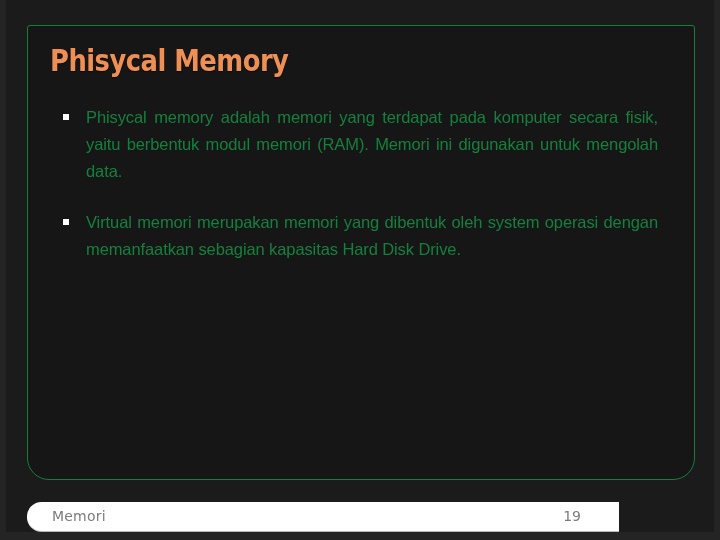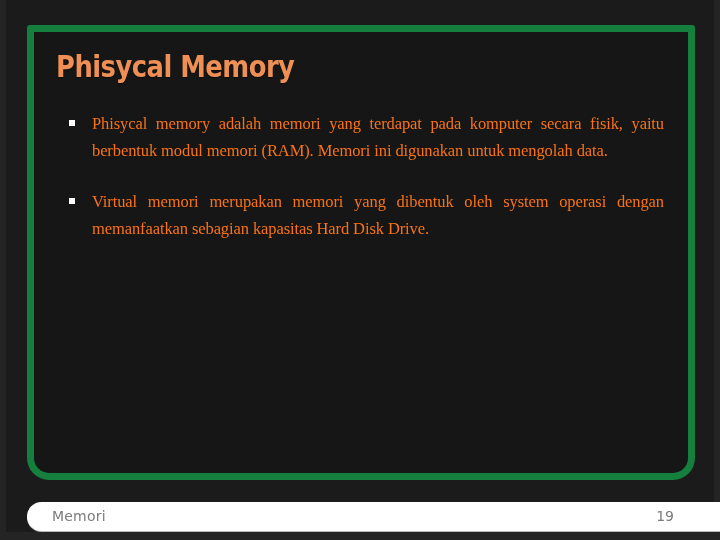--- a/index.html
+++ b/index.html
@@ -36,21 +36,21 @@
   }
 
   
   .panel {
     position: absolute;
     left: 27px;
     top: 25px;
     width: 668px;
     height: 455px;
     box-sizing: border-box;
-    border: 7px solid #15803d;
+    border: 1px solid #15803d;
     border-radius: 3px 3px 22px 22px;
     background: #161616;
   }
 
   .title {
     position: absolute;
     left: 22px;
     top: 17px;
     color: #EE8F55;
     font-family: "DejaVu Sans", sans-serif;
@@ -70,22 +70,22 @@
     width: 600px;
     margin: 0;
     padding: 0;
     list-style: none;
   }
 
   .bullet-item {
     position: relative;
     padding-left: 28px;
     margin-bottom: 24px;
-    color: #f97316;
-    font-family: Liberation Serif, serif;
+    color: #15803d;
+    font-family: Liberation Sans, sans-serif;
     font-size: 16.5px;
     line-height: 27px;
     text-align: justify;
     text-justify: inter-word;
     letter-spacing: -0.1px;
   }
   .bullet-item:last-child { margin-bottom: 16px; }
 
   .bullet-marker {
     position: absolute;
@@ -96,38 +96,38 @@
     background: #FFFFFF;
   }
 
   .bullet-text { display: block; }
 
   
   .footer-bar {
     position: absolute;
     left: 27px;
     top: 502px;
-    width: 693px;
+    width: 592px;
     height: 29px;
     background: #FFFFFF;
     border-radius: 15px 0 0 15px;
     box-shadow: 0 1px 0 #b9b9b9;
   }
   .footer-label {
     position: absolute;
     left: 25px;
     top: 6px;
     color: #7C7C7C;
     font-family: "DejaVu Sans", sans-serif;
     font-size: 14px;
     letter-spacing: 0.2px;
   }
   .footer-page {
     position: absolute;
-    right: 46px;
+    right: 38px;
     top: 6px;
     color: #7C7C7C;
     font-family: "DejaVu Sans", sans-serif;
     font-size: 14px;
   }
 </style>
 </head>
 <body>
 
 <div class="slide">

